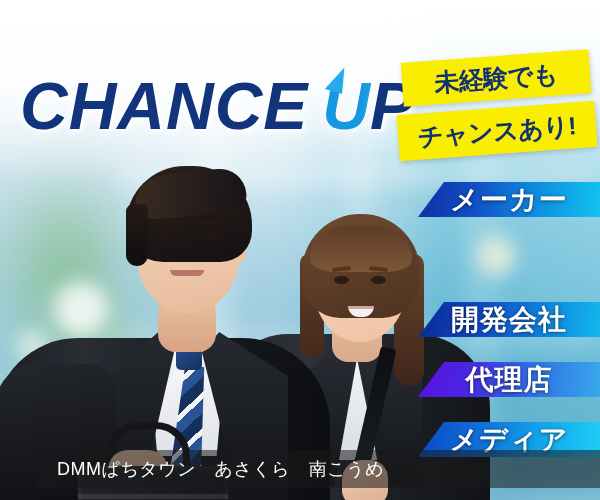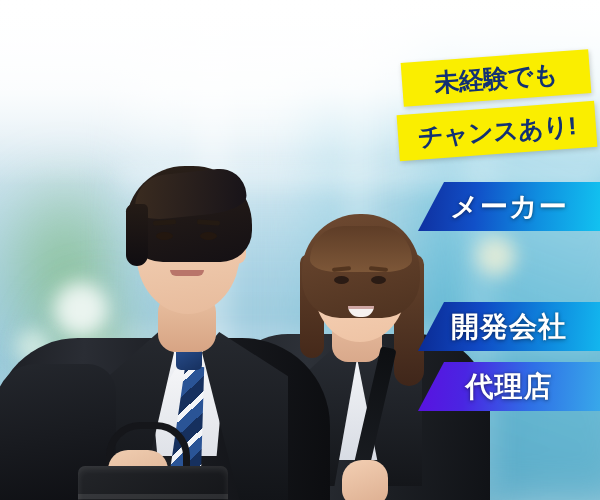--- a/index.html
+++ b/index.html
@@ -205,21 +205,21 @@
     position:absolute;background:#faee00;color:#123173;
     font-weight:700;font-size:25px;letter-spacing:-.5px;
     display:flex;align-items:center;justify-content:center;
     white-space:nowrap;box-shadow:1px 2px 5px rgba(0,0,0,.18);
   }
   .ybar1{left:4px;top:0;width:188px;height:44px;transform:rotate(-4.2deg);}
   .ybar2{left:0;top:52px;width:198px;height:46px;transform:rotate(-4.2deg);}
 
   
   .cat{
-    position:absolute;height:49px;right:0;
+    position:absolute;height:35px;right:0;
     clip-path:polygon(26px 0,100% 0,100% 100%,0 100%);
     display:flex;align-items:center;justify-content:center;
     color:#fff;font-size:28px;font-weight:700;letter-spacing:1px;
     text-shadow:0 1px 4px rgba(0,0,0,.42),0 0 2px rgba(0,0,0,.3);
     box-shadow:0 2px 6px rgba(0,0,0,.22);
   }
   .cat1{top:182px;left:418px;background:linear-gradient(95deg,#0f2f9e 0%,#1150c8 32%,#0f8fe0 66%,#12c2f0 100%);}
   .cat2{top:242px;left:418px;background:linear-gradient(95deg,#4a0fd2 0%,#4322dd 28%,#2b55e6 62%,#2f8fe8 100%);}
   .cat3{top:302px;left:418px;background:linear-gradient(95deg,#0b2a92 0%,#1049c4 34%,#0e86dd 70%,#13b6ee 100%);}
   .cat4{top:362px;left:418px;background:linear-gradient(95deg,#5a11e0 0%,#4a25e2 26%,#2f6fe6 62%,#38a8ea 100%);}
@@ -305,24 +305,31 @@
       <div class="m-mouth"></div>
       <div class="m-arm"></div>
       <div class="m-bagh"></div>
       <div class="m-hand"></div>
       <div class="m-bag"></div>
       <div class="m-bagline"></div>
     </div>
   </div>
 
 
+  <div class="chance-row">
+    <span class="chance">CHANCE</span><span class="upwrap"><span class="up-arrow"></span><span class="up-u">U</span><span class="up-p">P</span></span>
+  </div>
 
   <div class="badge">
     <div class="ybar ybar1">未経験でも</div>
     <div class="ybar ybar2">チャンスあり!</div>
   </div>
 
   <div class="cat cat1">メーカー</div>
   <div class="cat cat3">開発会社</div>
   <div class="cat cat4">代理店</div>
-
+  <div class="cat cat5">メディア</div>
+
+  <div class="caption">
+    <span class="caption-text">DMMぱちタウン　あさくら　南こうめ</span>
+  </div>
 
 </div>
 
 </body></html>

